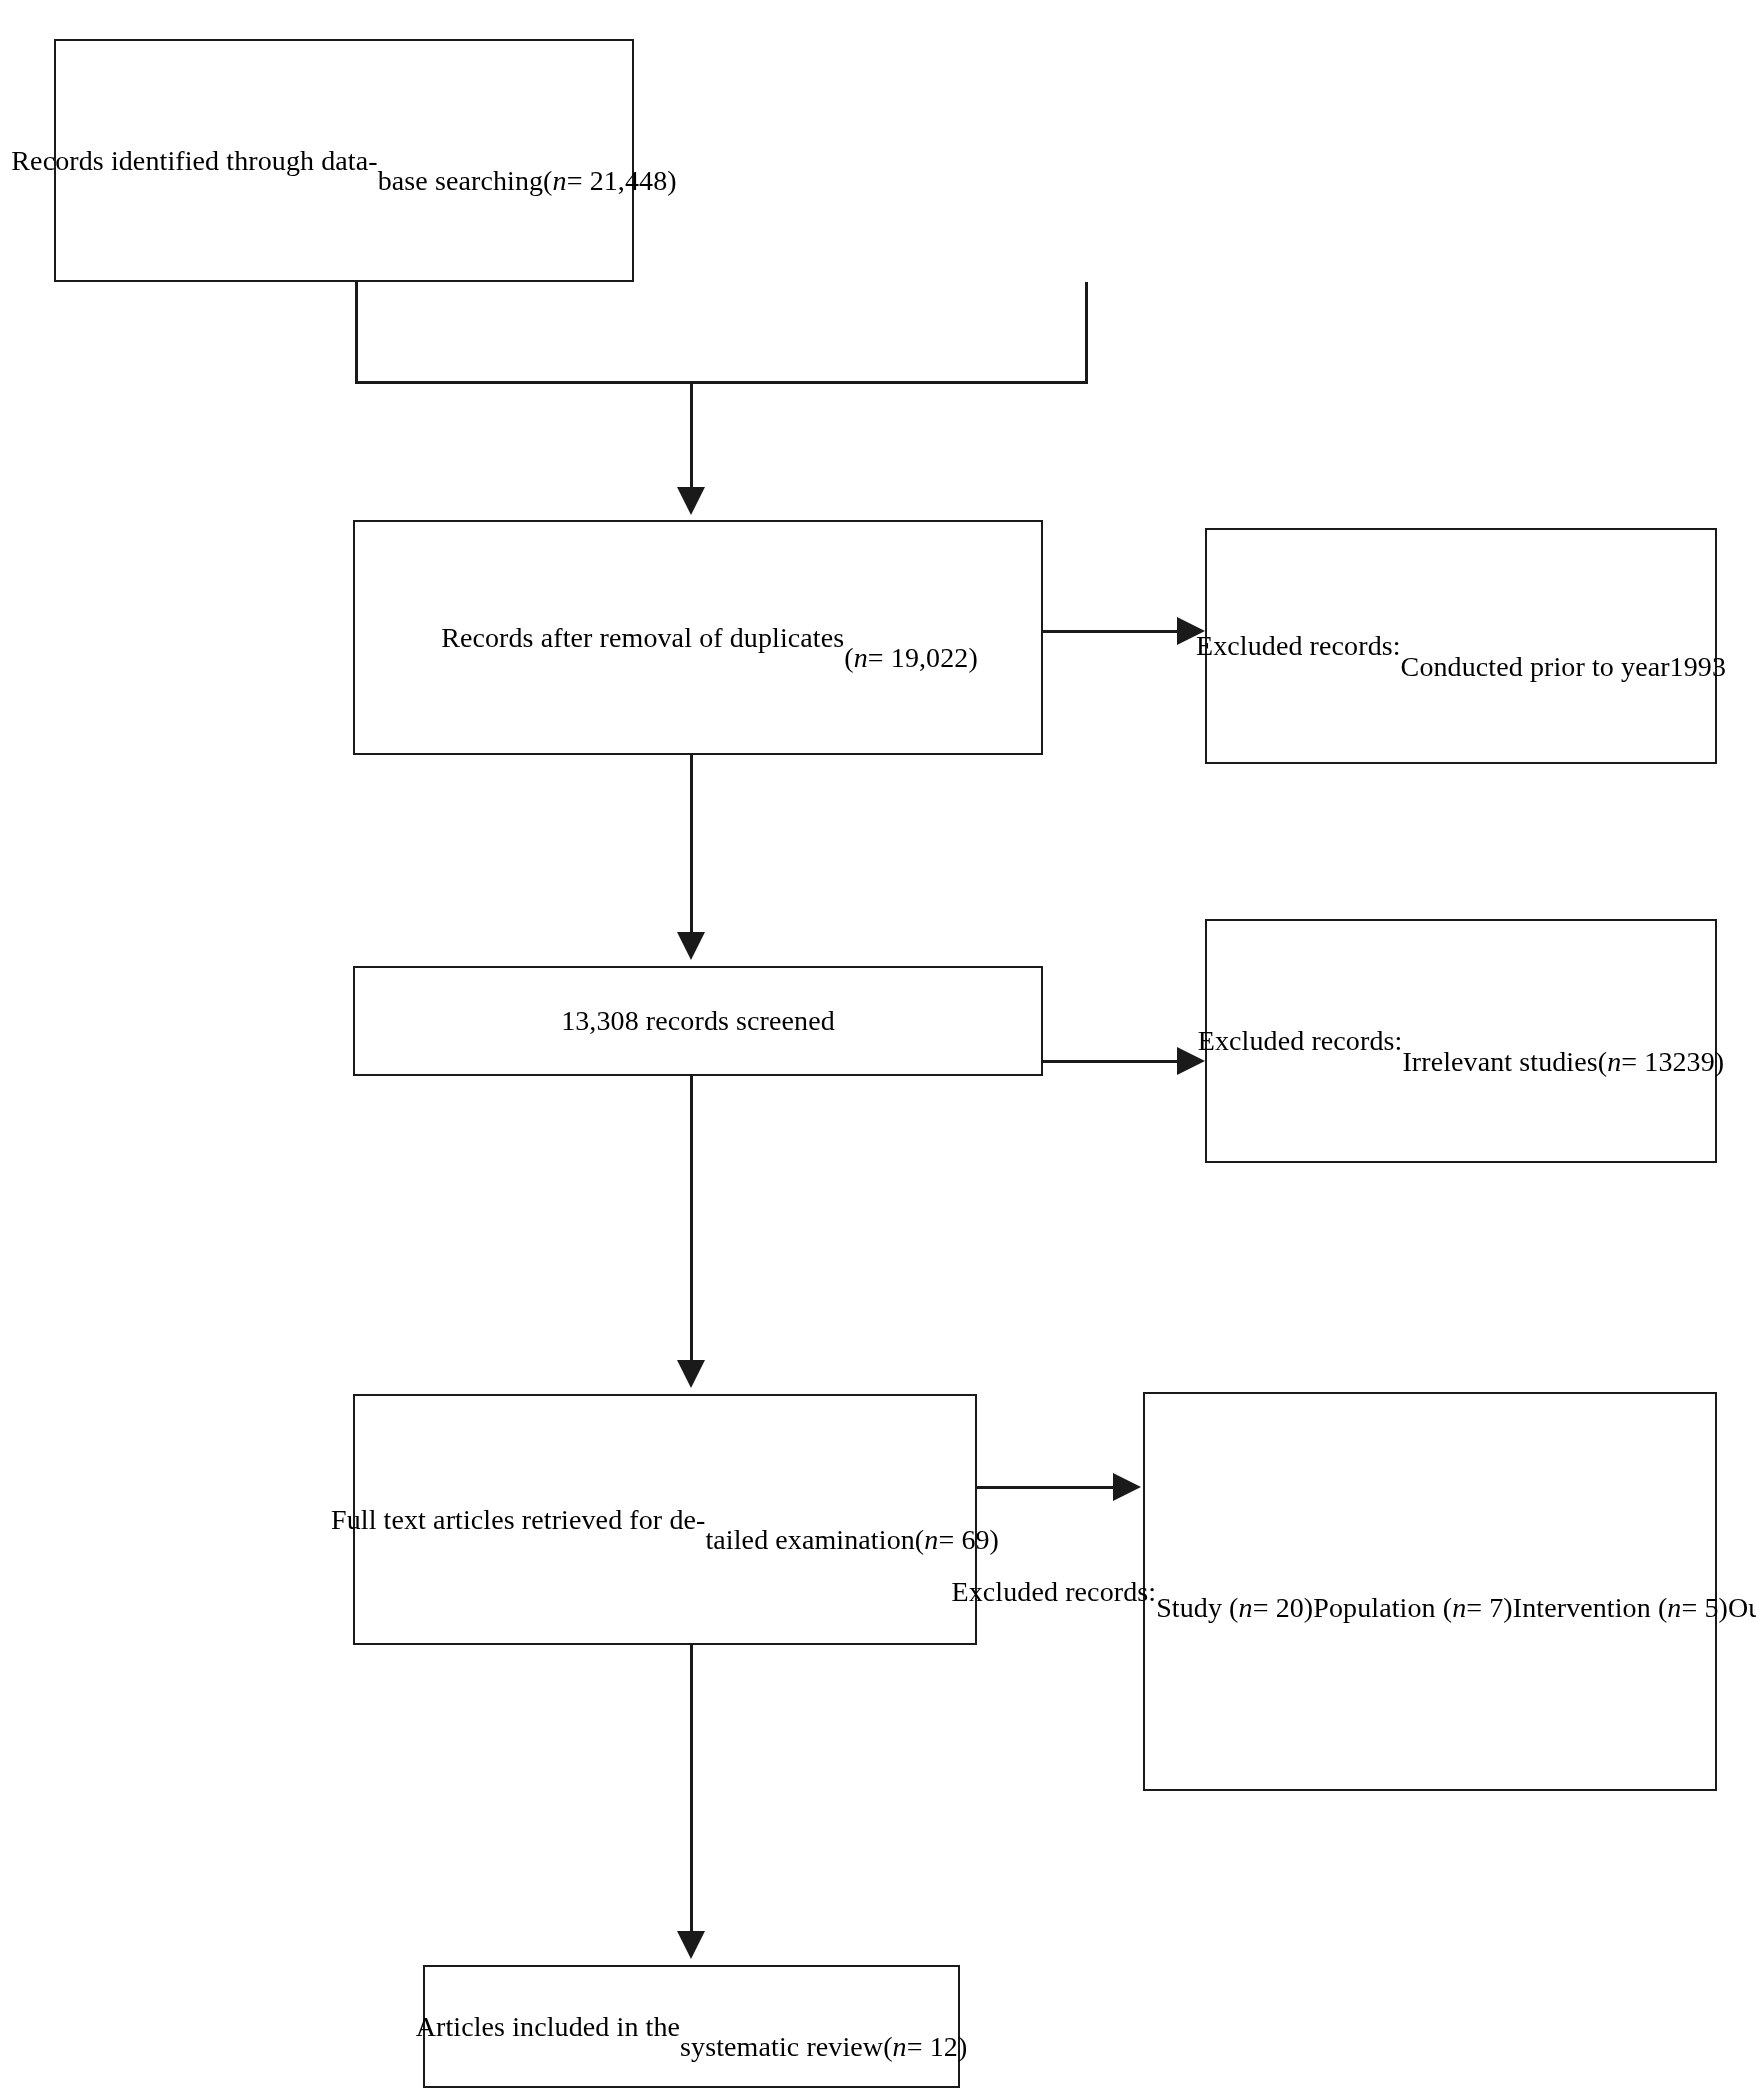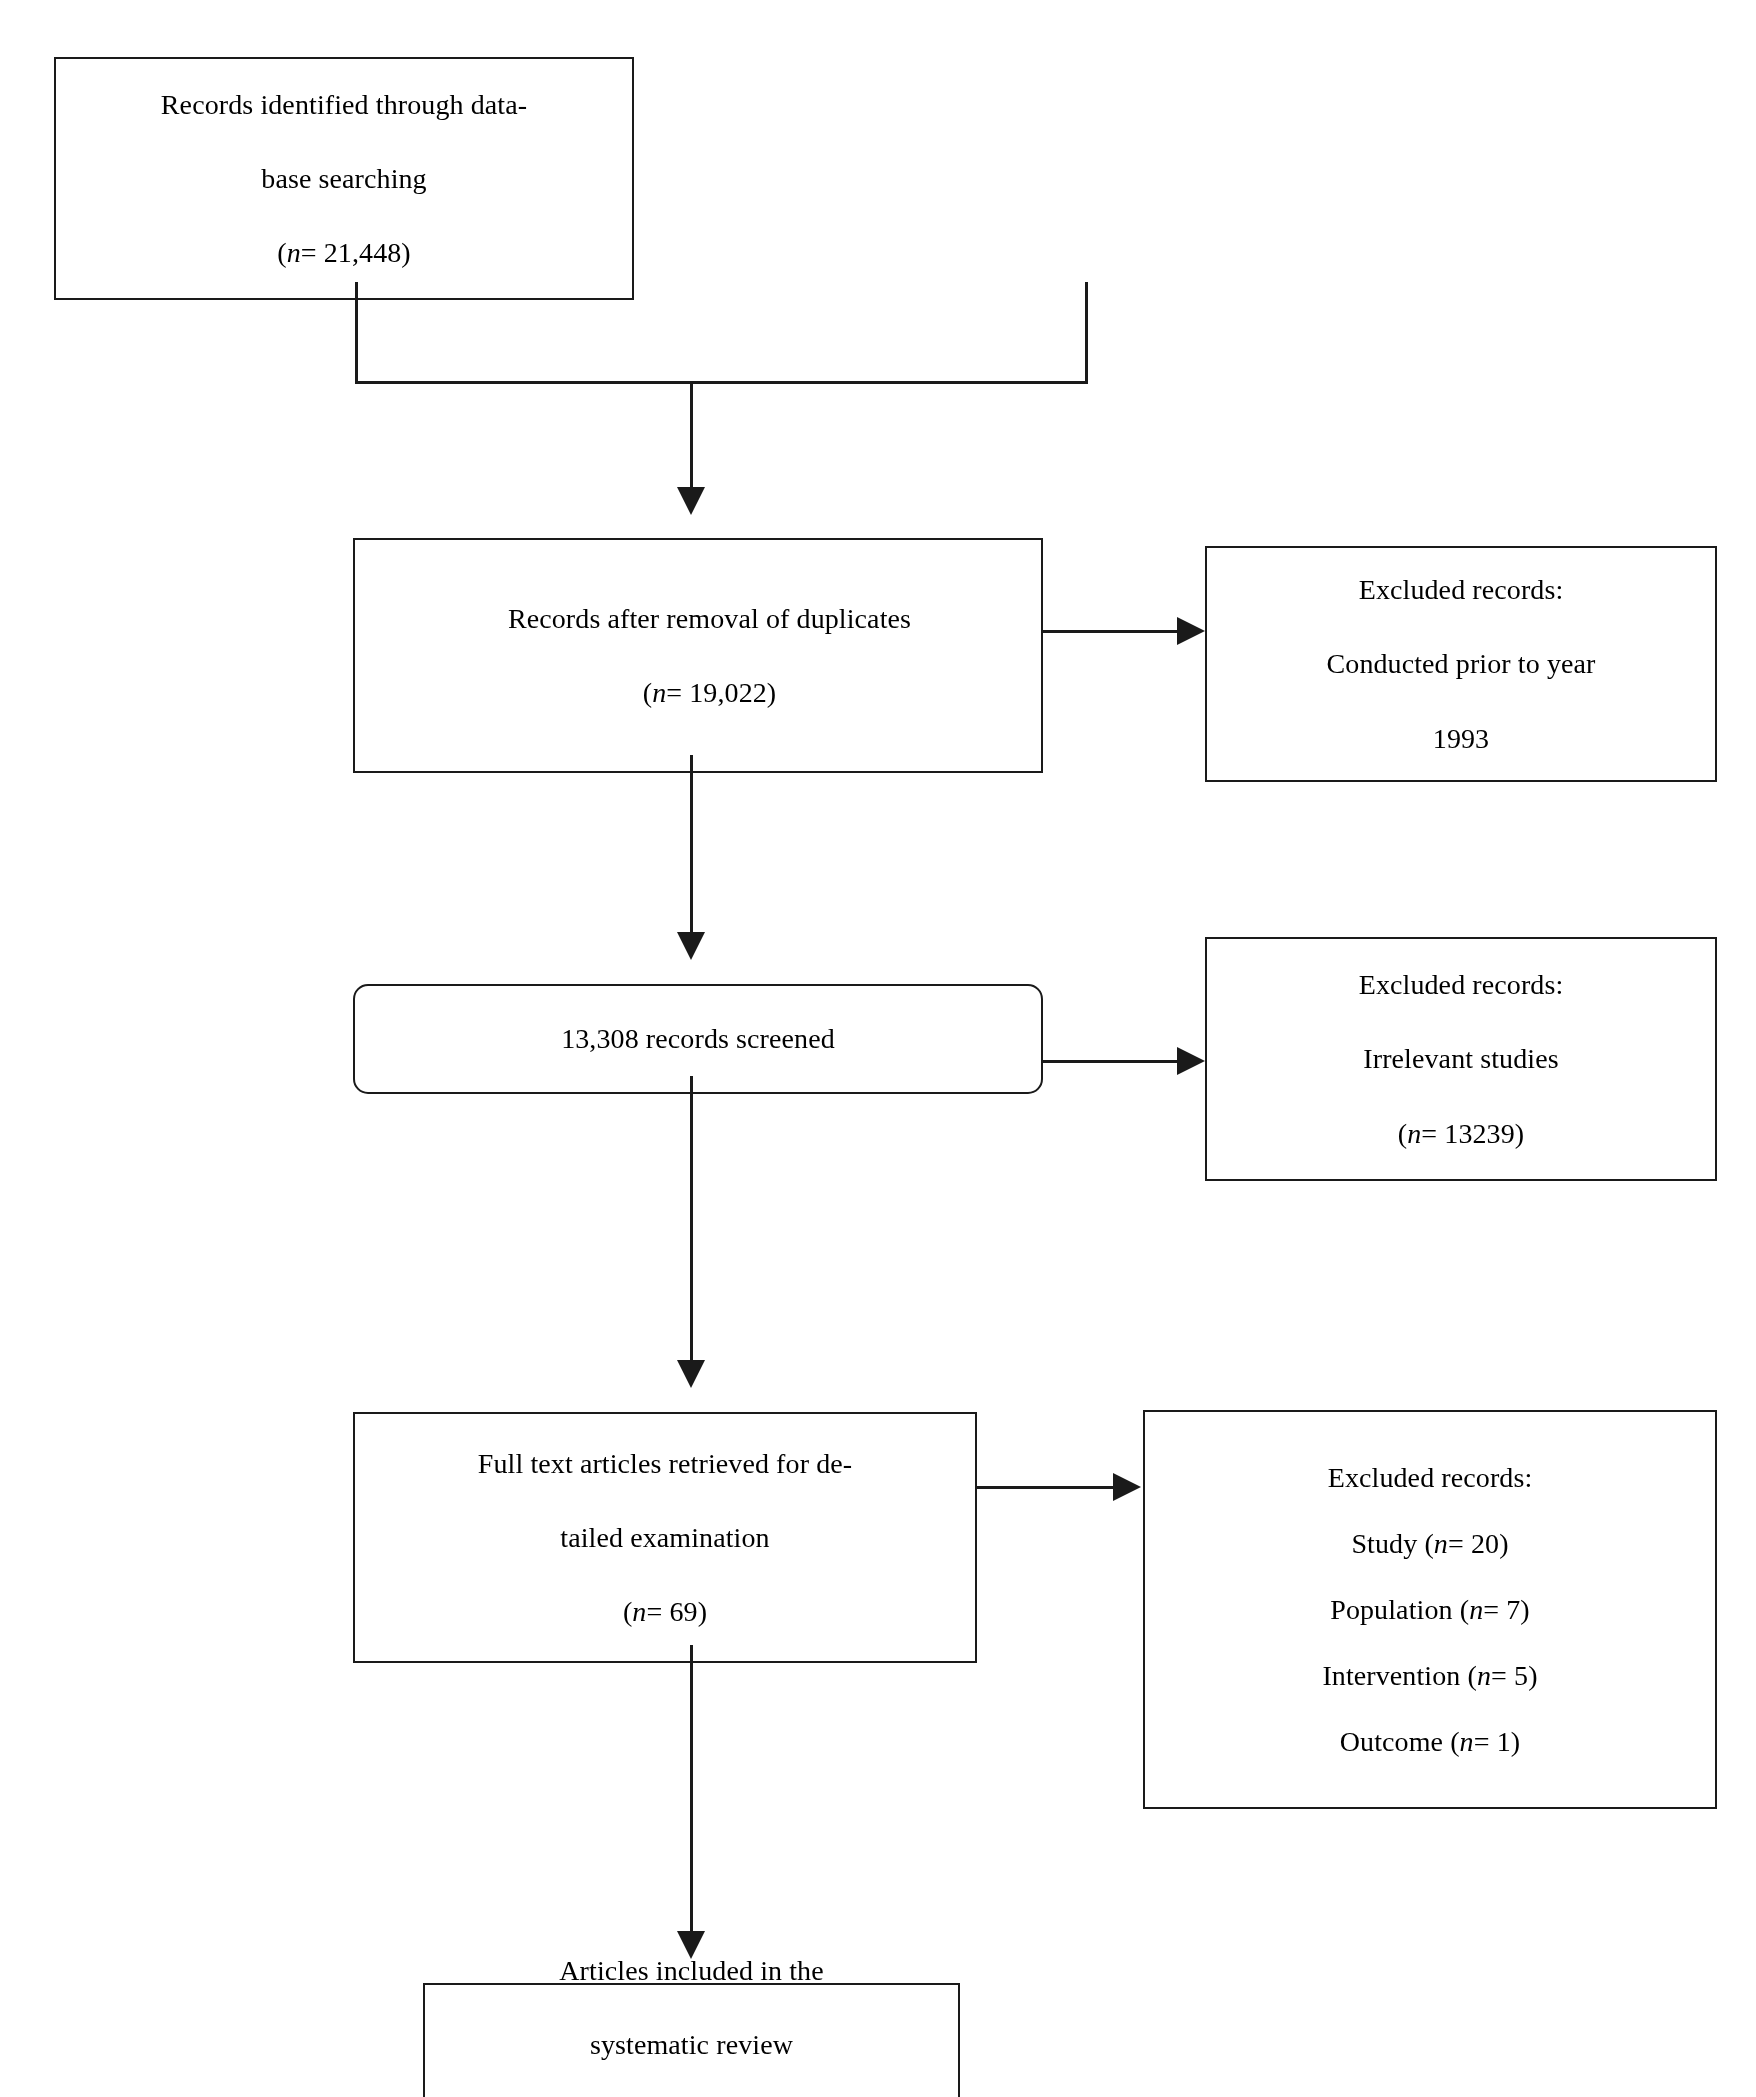--- a/index.html
+++ b/index.html
@@ -17,25 +17,24 @@
     height: 2097px;
     background: #ffffff;
     overflow: hidden;
   }
   .node {
     position: absolute;
     box-sizing: border-box;
     border: 2.2px solid #1a1a1a;
     background: #ffffff;
     display: flex;
-    flex-direction: column;
+    flex-direction: row;
     align-items: center;
     justify-content: center;
     text-align: center;
-    margin-top: 18px;
   }
   .node .line {
     display: block;
     white-space: nowrap;
     font-size: 28px;
     line-height: 1.18;
     letter-spacing: 0.1px;
   }
   .node .line + .line {
     margin-top: 41px;
@@ -102,21 +101,21 @@
     <span class="line">Conducted prior to year</span>
     <span class="line">1993</span>
   </div>
 
   <div class="hline" style="left:1043px; top:630px; width:136px;"></div>
   <div class="arrow-right" style="left:1177px; top:617px;"></div>
 
   <div class="vline" style="left:690px; top:755px; height:179px;"></div>
   <div class="arrow-down" style="left:677px; top:932px;"></div>
 
-  <div class="node" style="left:353px; top:966px; width:690px; height:110px;border-radius:15px;">
+  <div class="node" style="left:353px; top:966px; width:690px; height:110px;">
     <span class="line">13,308 records screened</span>
   </div>
 
   <div class="node" style="left:1205px; top:919px; width:512px; height:244px;">
     <span class="line">Excluded records:</span>
     <span class="line">Irrelevant studies</span>
     <span class="line"><span>(</span><i>n</i><span>= 13239)</span></span>
   </div>
 
   <div class="hline" style="left:1043px; top:1060px; width:136px;"></div>

